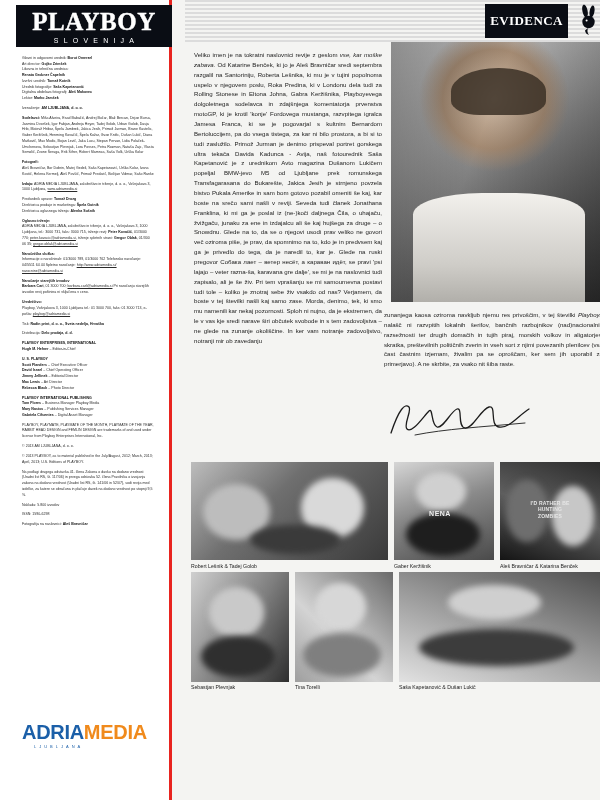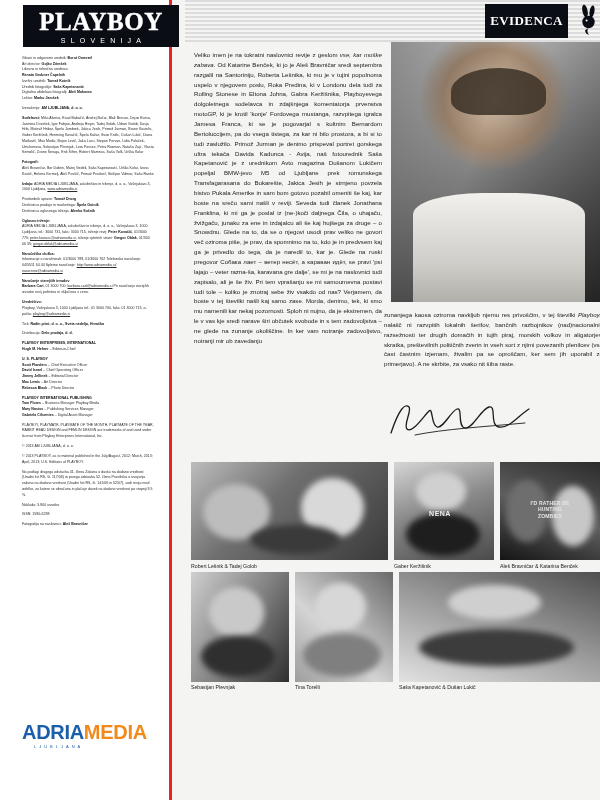--- a/index.html
+++ b/index.html
@@ -24,21 +24,21 @@
     position: absolute;
     left: 0; top: 0;
     width: 172px;
     height: 800px;
     background: #ffffff;
     border-right: 3px solid #e8241f;
     box-sizing: border-box;
   }
   .masthead {
     position: absolute;
-    left: 23px; top: 5px;
+    left: 16px; top: 5px;
     width: 156px;
     height: 42px;
     background: #0a0d14;
     display: flex;
     flex-direction: column;
     align-items: center;
     justify-content: center;
   }
   .masthead-title {
     color: #ffffff;

